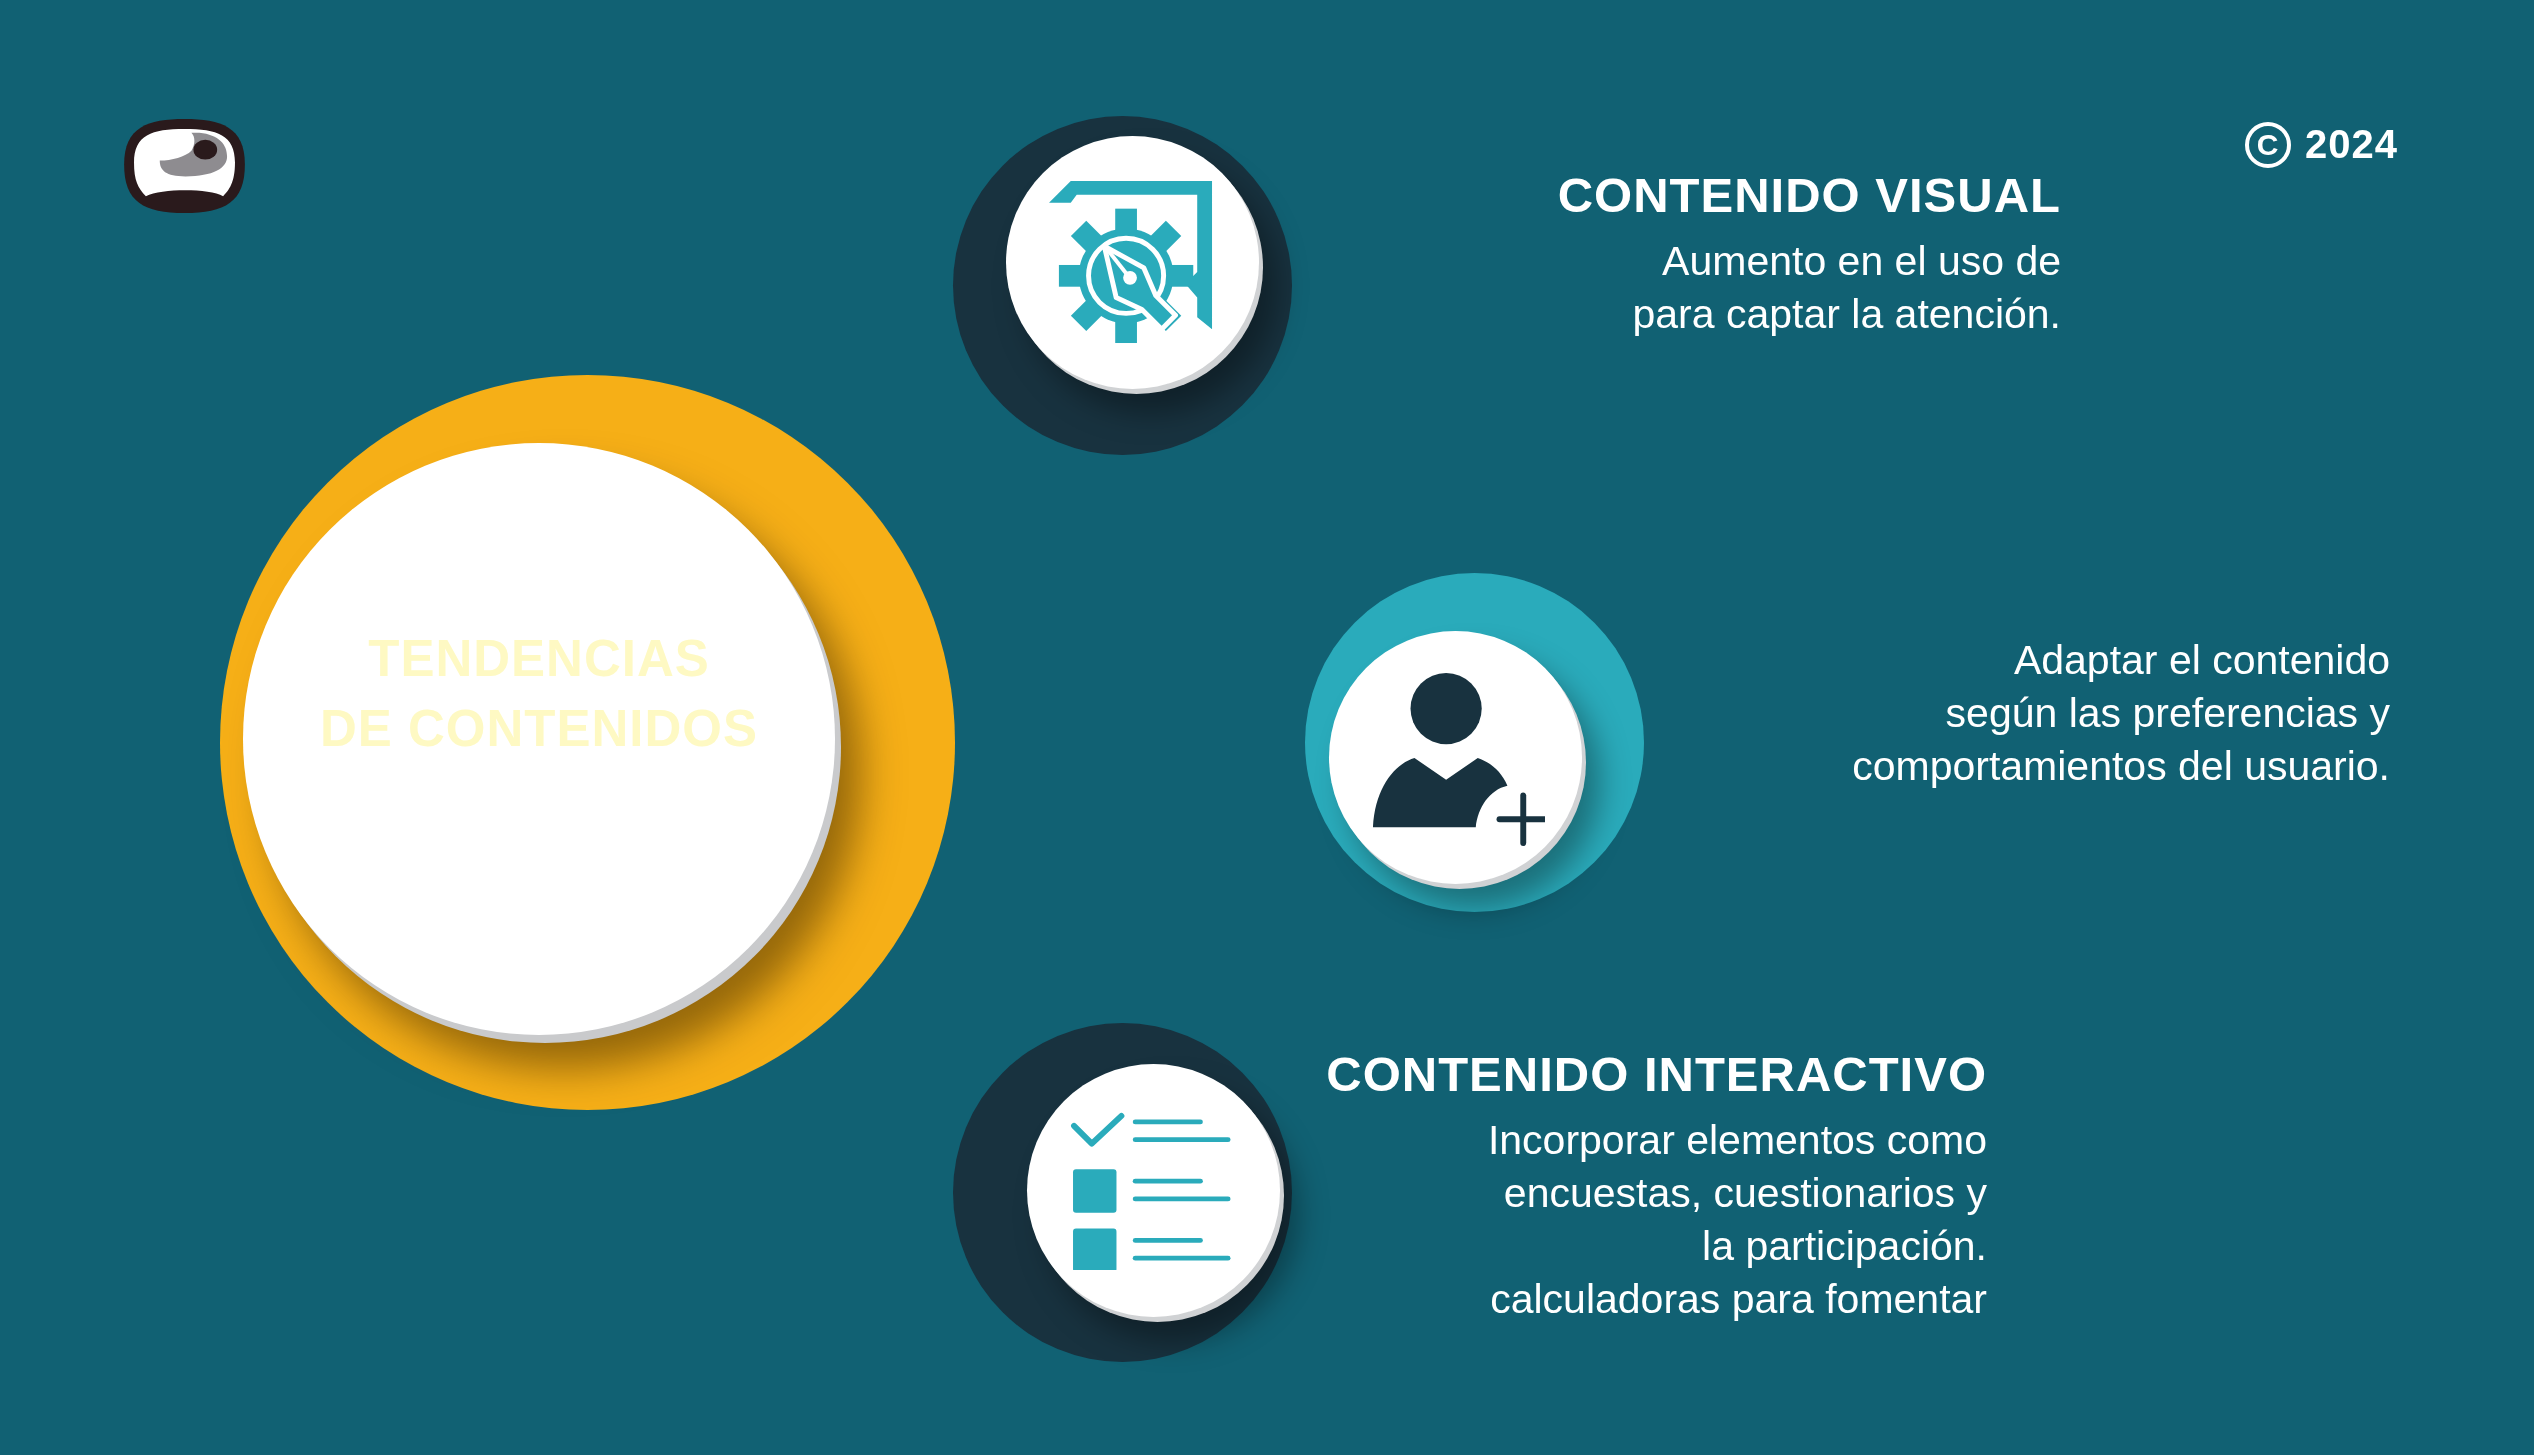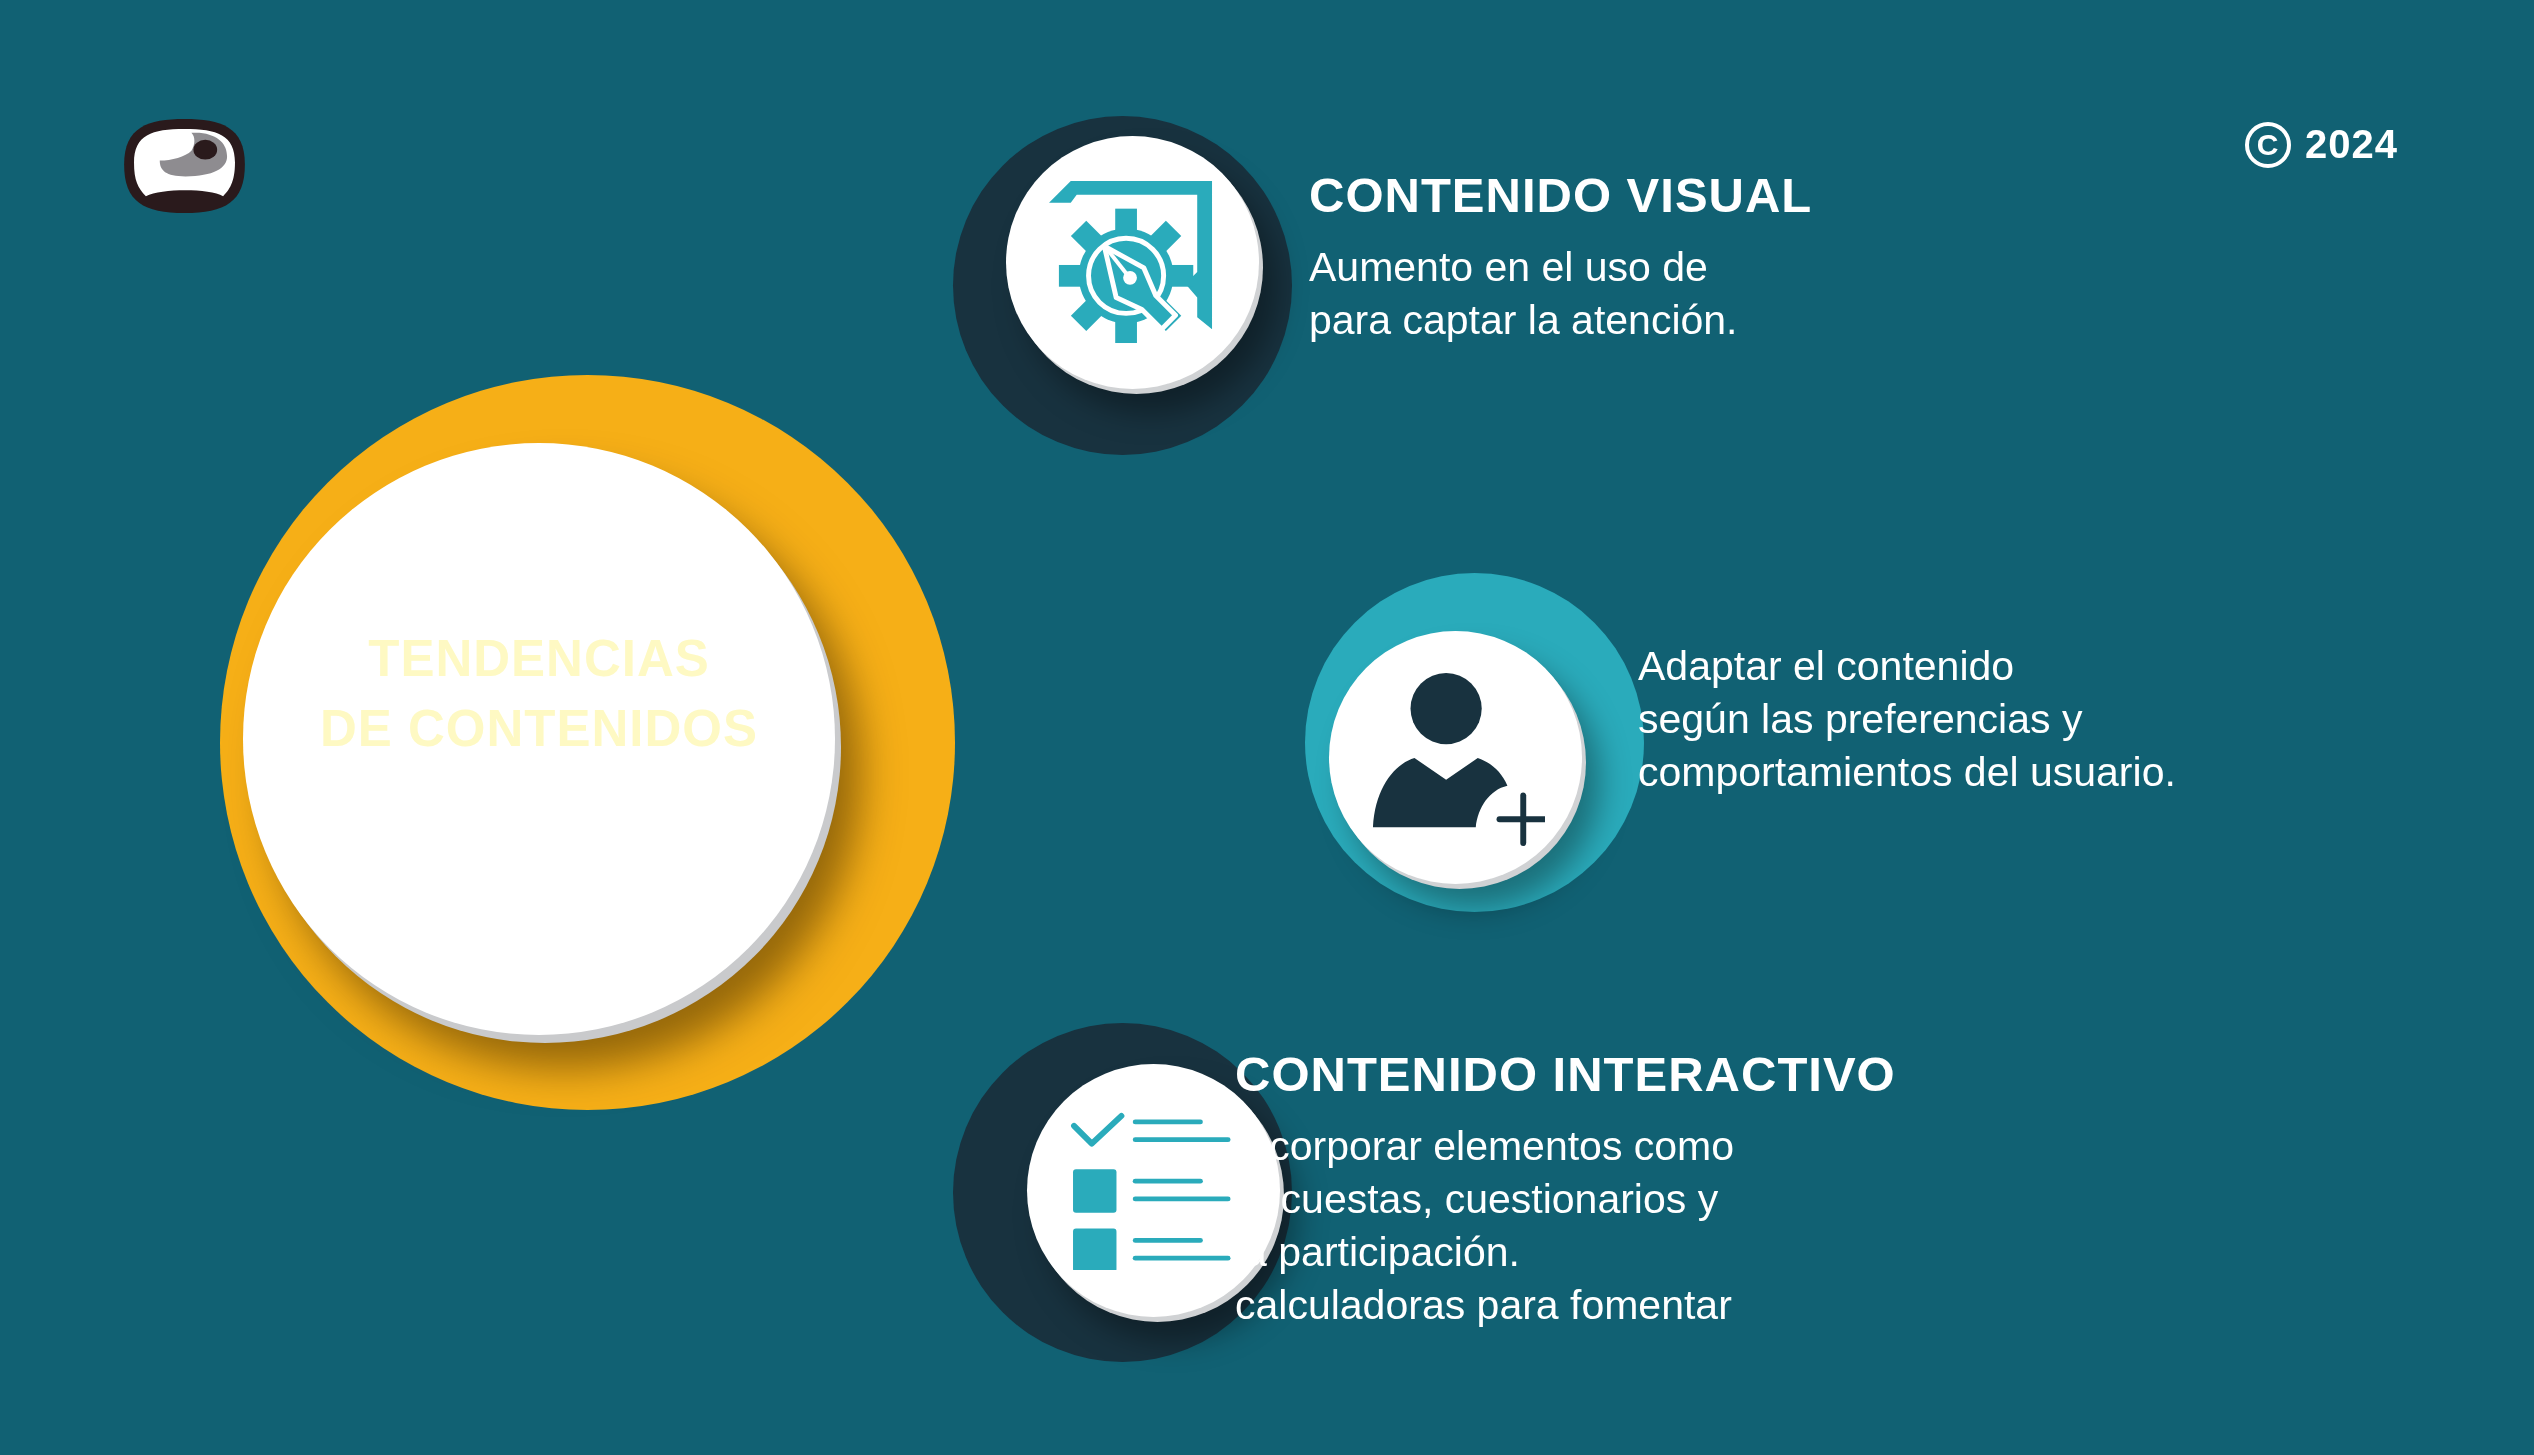--- a/index.html
+++ b/index.html
@@ -45,27 +45,27 @@
   
   .outer { width: 339px; height: 339px; }
   .inner {
     width: 253px; height: 253px; background: #fff;
     box-shadow: 4px 5px 0 0 #d0d2d4, 18px 24px 30px rgba(0,0,0,0.35);
     display: flex; align-items: center; justify-content: center;
   }
   .dark { background: #18323F; }
   .tealc { background: #2AABBB; }
 
-  .item-text { text-align: left; width: 752px; }
+  .item-text { text-align: right; width: 752px; }
   .item-heading {
     font-size: 49px; font-weight: bold; letter-spacing: 1px;
     line-height: 59px; white-space: nowrap;
   }
   .item-body {
-    margin-top: 16px; font-size: 41px; line-height: 53px; font-weight: normal;
+    margin-top: 10px; font-size: 41px; line-height: 53px; font-weight: normal;
   }
   .item-body div { white-space: nowrap; }
 </style>
 </head>
 <body>
 
 <div class="abs logo">
   <svg width="125" height="98" viewBox="0 0 126 99">
     <path d="M63 2 C100 2 124 10 124 48 C124 86 104 97 63 97 C22 97 2 86 2 48 C2 10 26 2 63 2 Z" fill="#2a1a1c"></path>
     <path d="M63 12 C96 12 114 18 114 46 C114 66 108 74 102 80 C88 72 40 72 24 80 C16 72 12 64 12 46 C12 18 30 12 63 12 Z" fill="#ffffff"></path>

